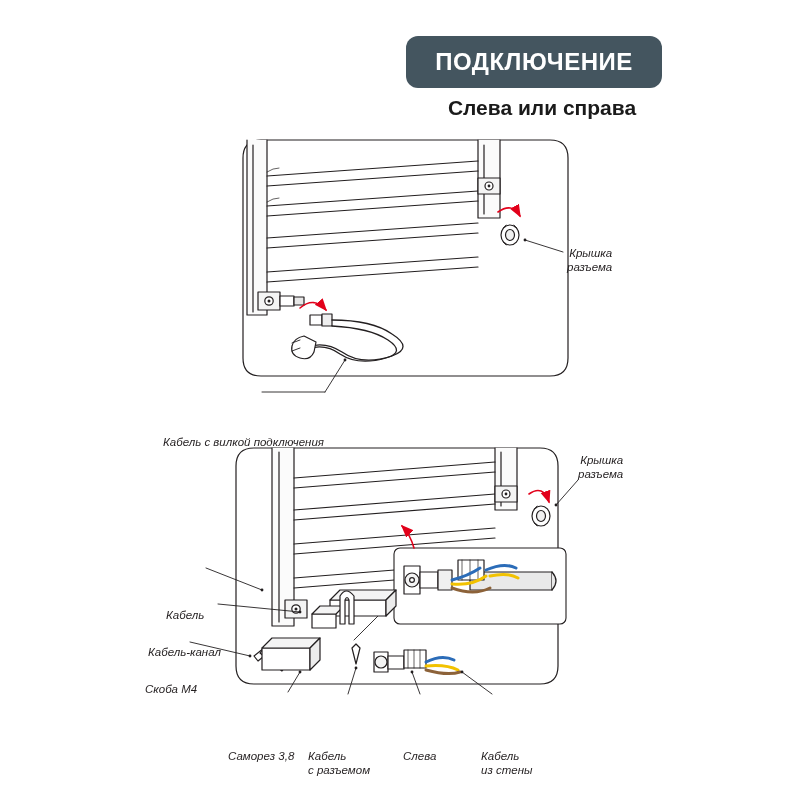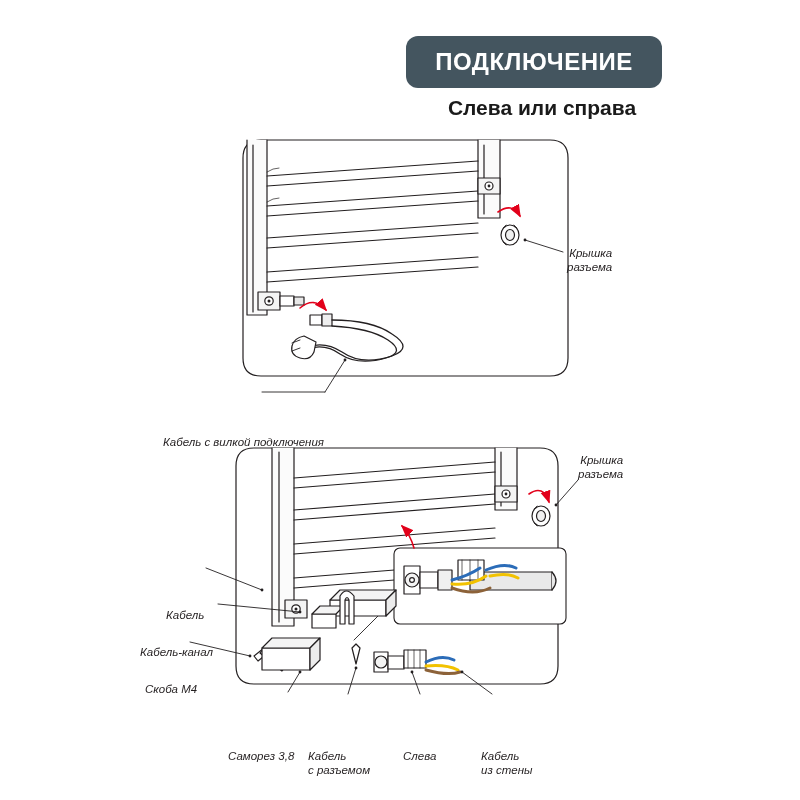--- a/index.html
+++ b/index.html
@@ -248,21 +248,21 @@
   <div class="label right" style="left:567px; top:246px;">Крышка
 разъема</div>
 
   <div class="label left" style="left:163px; top:387px;">Кабель с вилкой подключения</div>
 
   <div class="label right" style="left:578px; top:453px;">Крышка
 разъема</div>
 
   <div class="label left" style="left:166px; top:560px;">Кабель</div>
 
-  <div class="label left" style="left:140px; top:597px;">Кабель-канал</div>
+  <div class="label left" style="left:148px; top:597px;">Кабель-канал</div>
 
   <div class="label left" style="left:145px; top:634px;">Скоба М4</div>
 
   <div class="label left" style="left:228px; top:701px;">Саморез 3,8</div>
 
   <div class="label left" style="left:308px; top:701px;">Кабель
 с разъемом</div>
 
   <div class="label left" style="left:403px; top:701px;">Слева</div>
 

